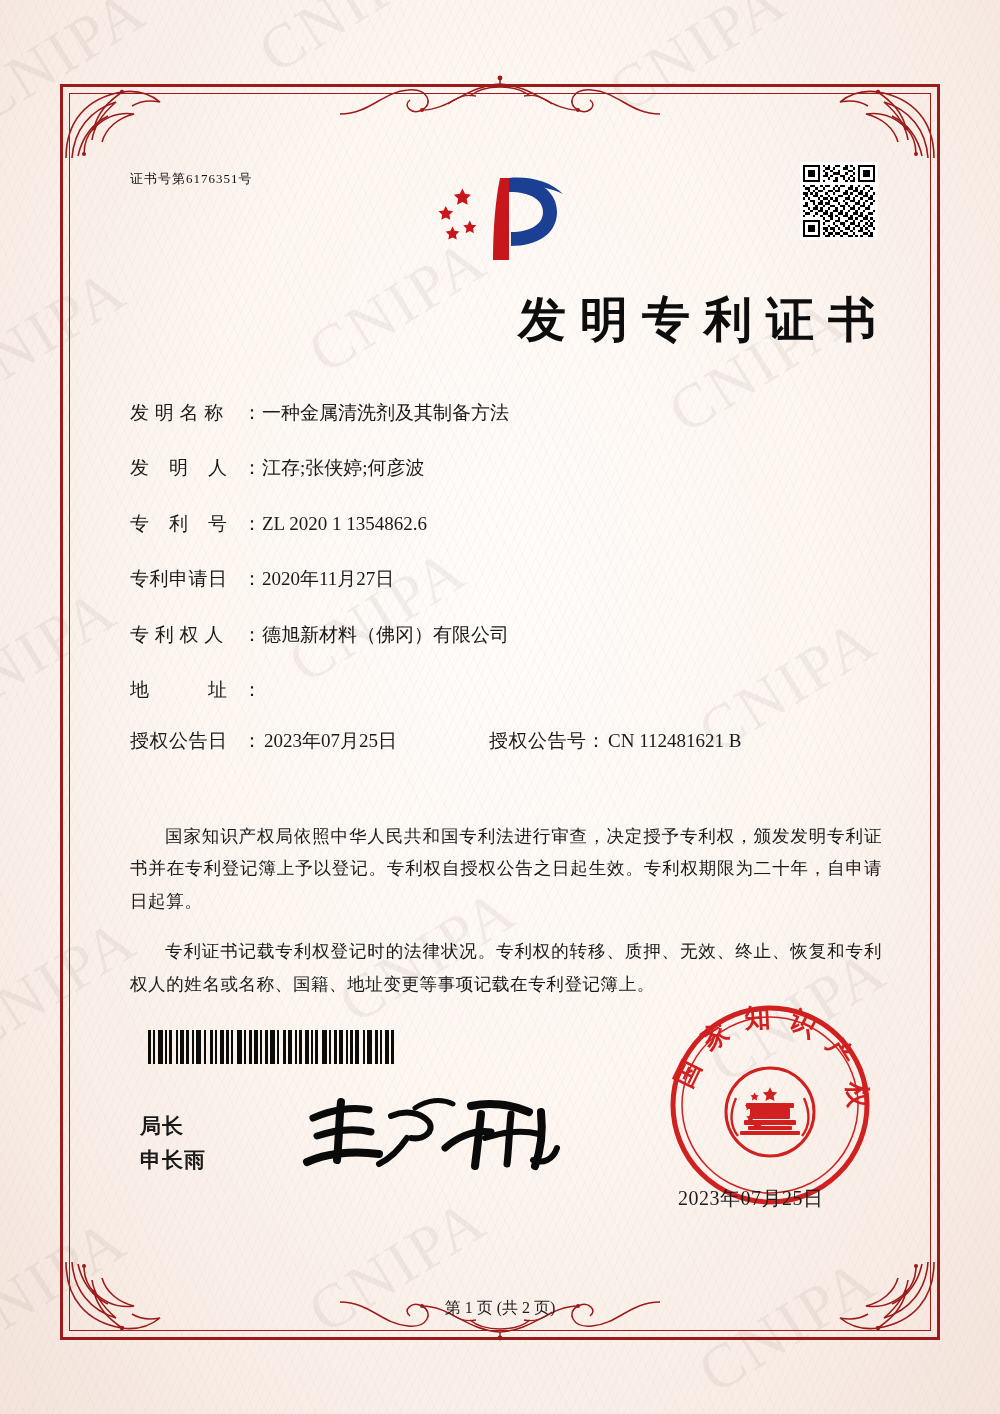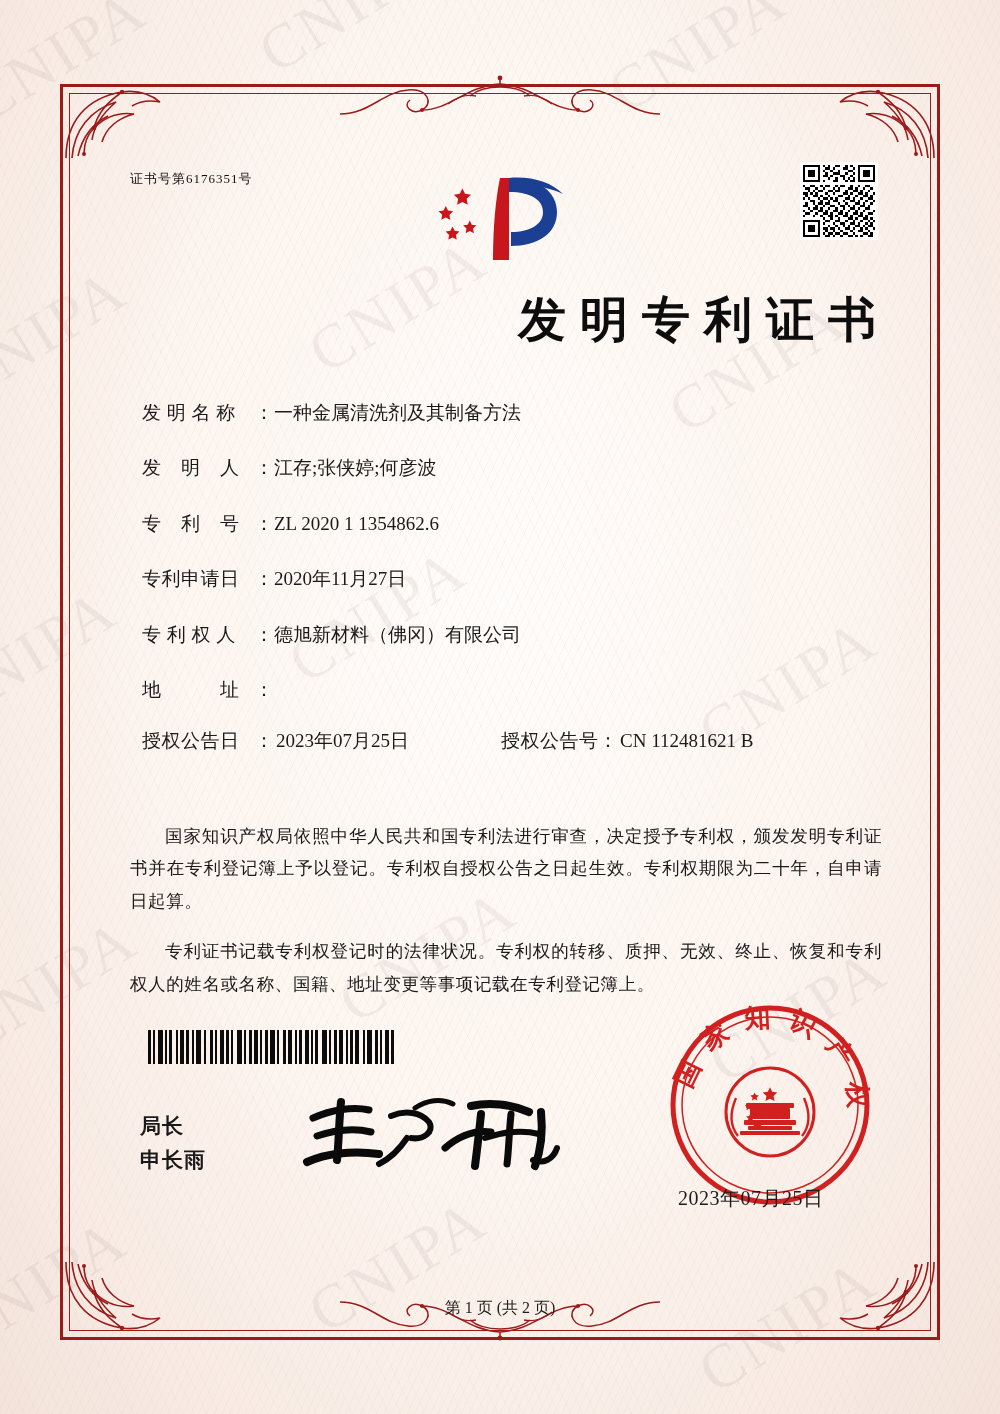--- a/index.html
+++ b/index.html
@@ -142,21 +142,21 @@
     font-size: 48px;
     letter-spacing: 14px;
     font-weight: 700;
     color: #0d0d0d;
     font-family: "DejaVu Serif", "Liberation Serif", serif;
     text-indent: 14px;
   }
 
   .fields {
     position: absolute;
-    left: 32px;
+    left: 20px;
     top: 278px;
     width: 760px;
     font-size: 19px;
     line-height: 1.55;
   }
   .field-row {
     display: flex;
     align-items: flex-start;
     margin-bottom: 26px;
   }

